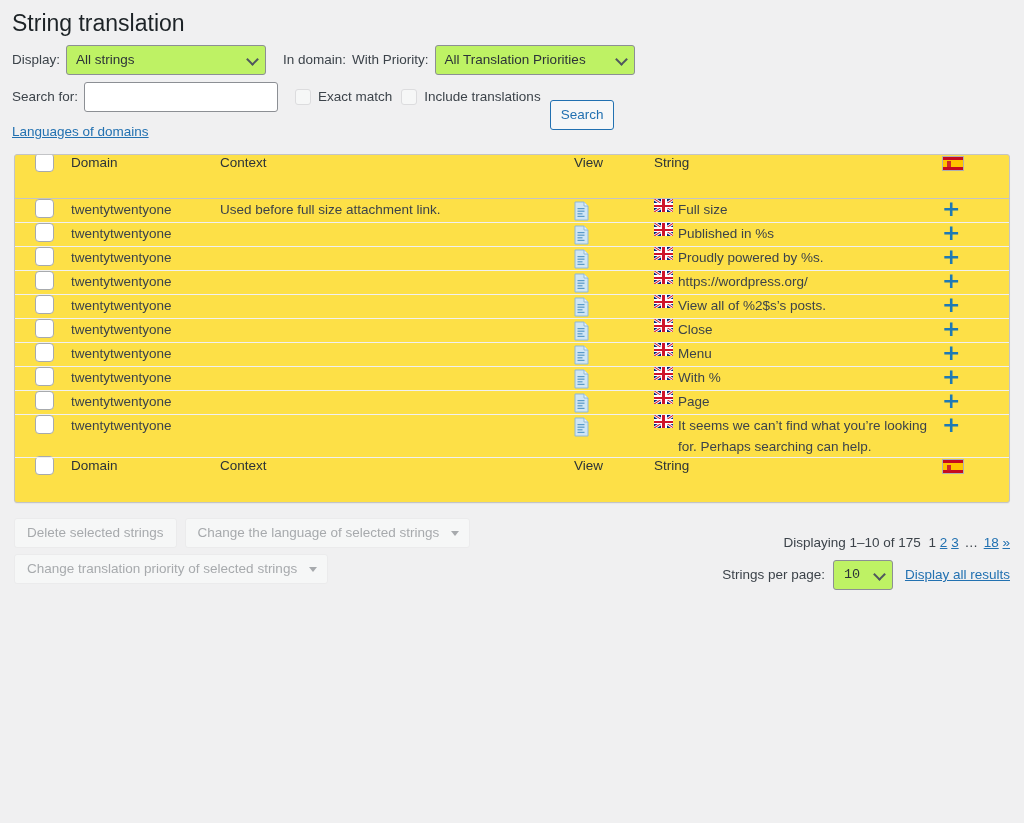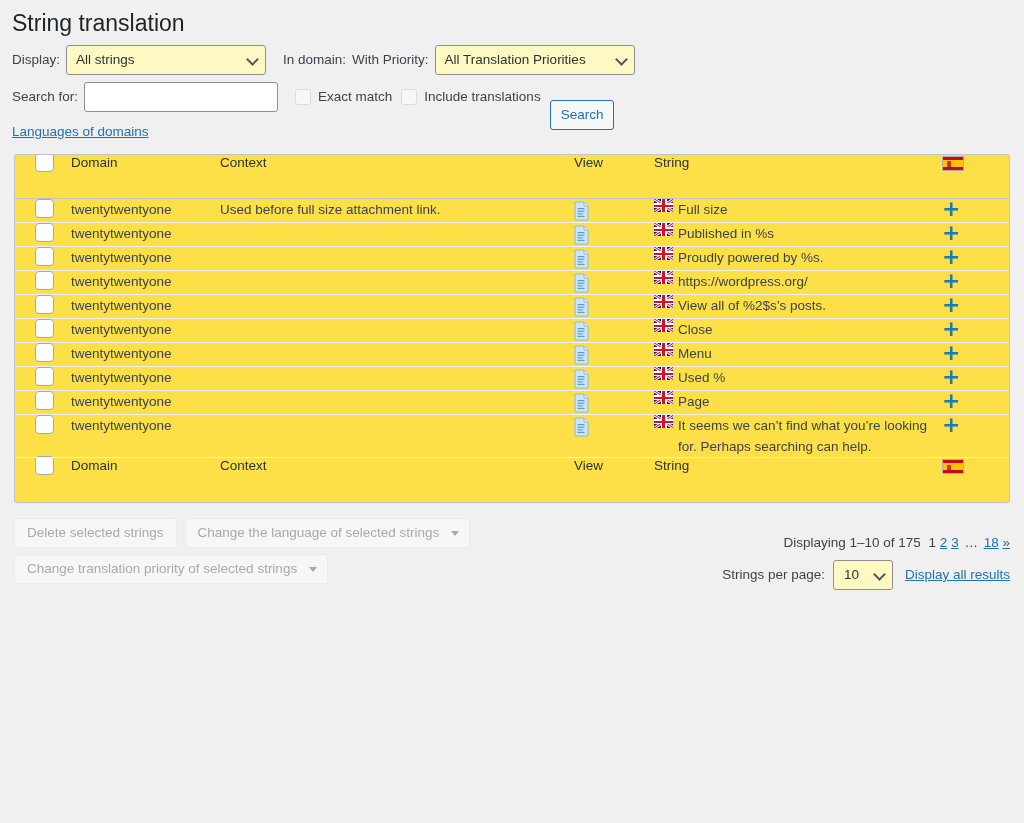--- a/index.html
+++ b/index.html
@@ -36,21 +36,21 @@
     font-size: 13.5px;
     color: #3c434a;
     margin-right: 6px;
     white-space: nowrap;
   }
   .select-box {
     position: relative;
     display: inline-flex;
     align-items: center;
     height: 30px;
-    background: #fef9c3;
+    background: #bef264;
     border: 1px solid #8c8f94;
     border-radius: 3px;
     padding: 0 28px 0 9px;
     font-size: 13.5px;
     color: #2c3338;
     box-shadow: 0 0 0 transparent;
     white-space: nowrap;
   }
   .select-box .chev {
     position: absolute;
@@ -319,20 +319,21 @@
     align-items: center;
     justify-content: flex-end;
     font-size: 13.5px;
     color: #3c434a;
     white-space: nowrap;
   }
   .sel-perpage {
     width: 60px;
     margin: 0 12px 0 8px;
     padding-left: 10px;
+    font-family: Liberation Mono, monospace;
   }
   .cur-page { color: #3c434a; }
   .ellip { color: #3c434a; margin: 0 2px; }
 </style>
 </head>
 <body>
 
 <div class="page">
 
   <h1 class="page-title">String translation</h1>
@@ -632,21 +633,21 @@
                 <span class="flag-gb">
                   <i class="d1"></i>
                   <i class="d2"></i>
                   <i class="d3"></i>
                   <i class="d4"></i>
                   <i class="hw"></i>
                   <i class="vw"></i>
                   <i class="hr"></i>
                   <i class="vr"></i>
                 </span>
-                <span class="string-text">Used %</span>
+                <span class="string-text">With %</span>
               </span>
             </td>
             <td class="col-flag"><span class="plus-icon">+</span></td>
           </tr>
           <tr>
             <td class="cb-cell">
               <span class="cb-big"></span>
             </td>
             <td class="col-domain">twentytwentyone</td>
             <td class="col-context"></td>

